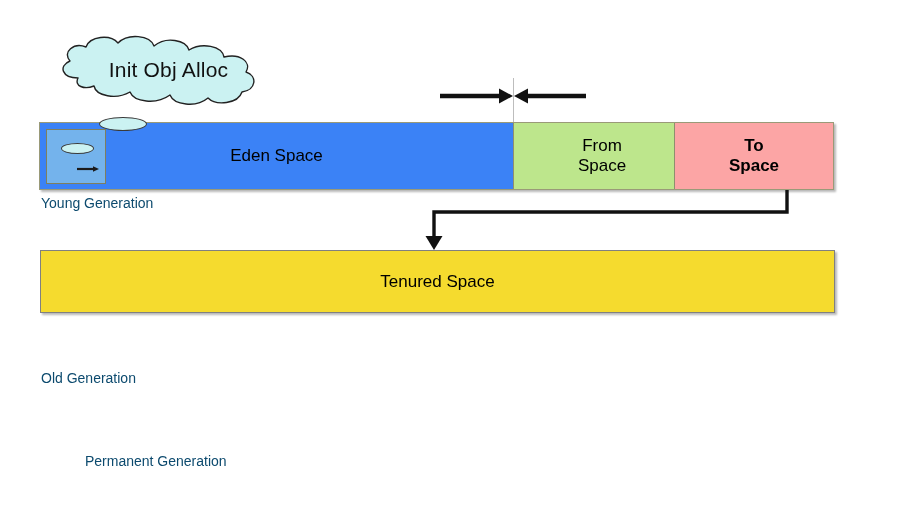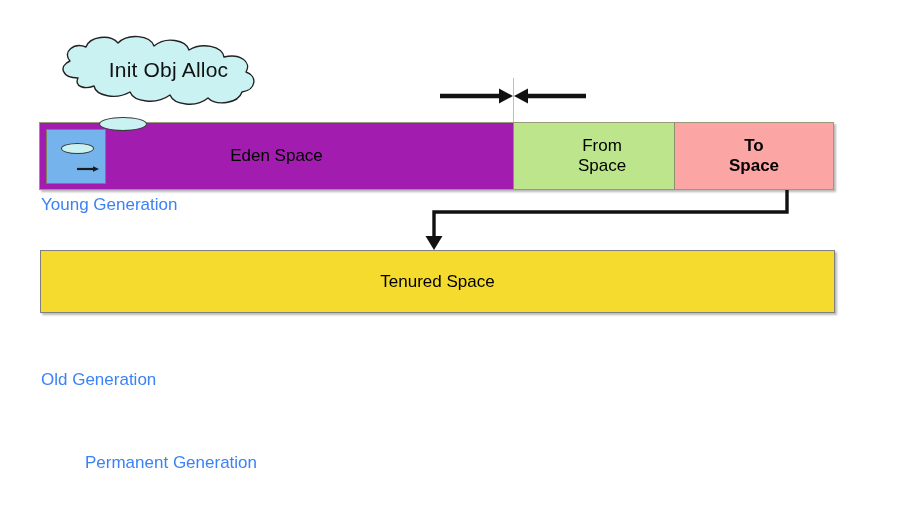--- a/index.html
+++ b/index.html
@@ -126,22 +126,22 @@
   #survivor-guide {
     left: 513px;
     top: 78px;
     width: 1px;
     height: 44px;
     background: #bdbdbd;
   }
 
   
   .caption {
-    font-size: 17px;
-    color: #3b82f6;
+    font-size: 14px;
+    color: #0c4a6e;
     white-space: nowrap;
   }
   #young-gen-caption { left: 41px; top: 195px; }
   #old-gen-caption   { left: 41px; top: 328px; margin-top: 42px; }
   #perm-gen-caption  { left: 41px; top: 453px; margin-left: 44px; }
 
   #tenured-bar {
     left: 40px;
     top: 250px;
     width: 795px;
@@ -187,21 +187,21 @@
                C72,66 52,62 50,52
                C40,56 30,52 34,44 Z" fill="#CBF2F2" stroke="#222222" stroke-width="1.4" stroke-linejoin="round"></path>
     </svg>
     <div id="cloud-text">Init Obj Alloc</div>
   </div>
 
   <div class="abs" id="survivor-guide"></div>
 
   <div class="abs" id="young-gen-bar">
 
-    <div class="seg" id="seg-eden" style="background:#a21caf;text-align:right;">
+    <div class="seg" id="seg-eden" style="background:#3b82f6;text-align:right;">
       <div id="alloc-box">
         <svg id="alloc-mark" width="22" height="6" viewBox="0 0 22 6">
           <line x1="0" y1="3" x2="16" y2="3" stroke="#1b1b1b" stroke-width="2.2"></line>
           <polygon points="16,0.2 22,3 16,5.8" fill="#1b1b1b"></polygon>
         </svg>
       </div>
       <span>Eden Space</span>
     </div>
 
     <div class="seg" id="seg-from" style="background:#BDE68C;padding-left:16px;">

